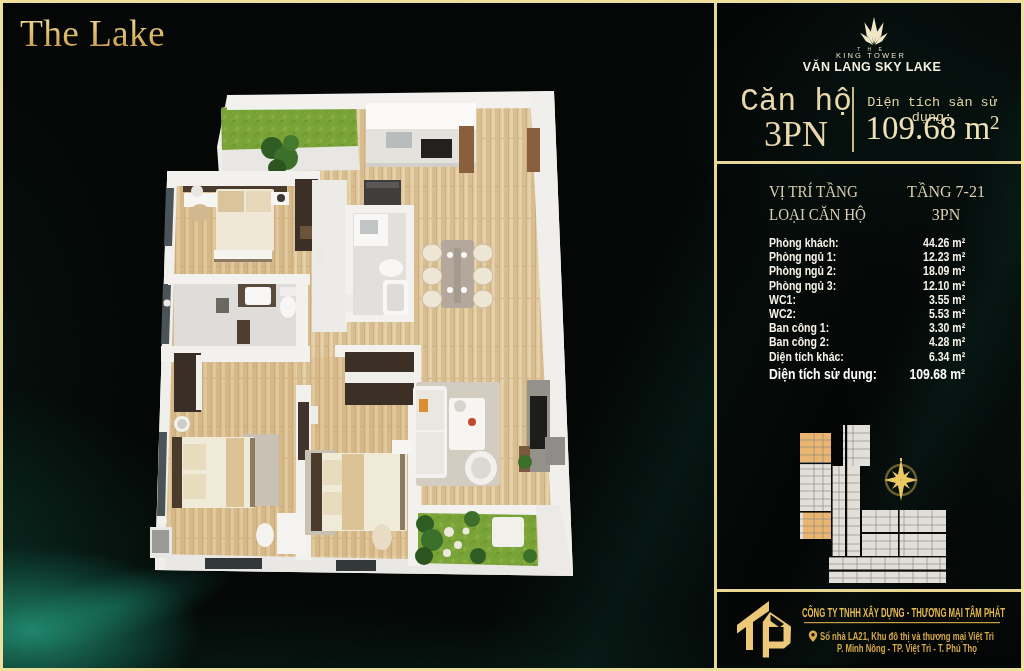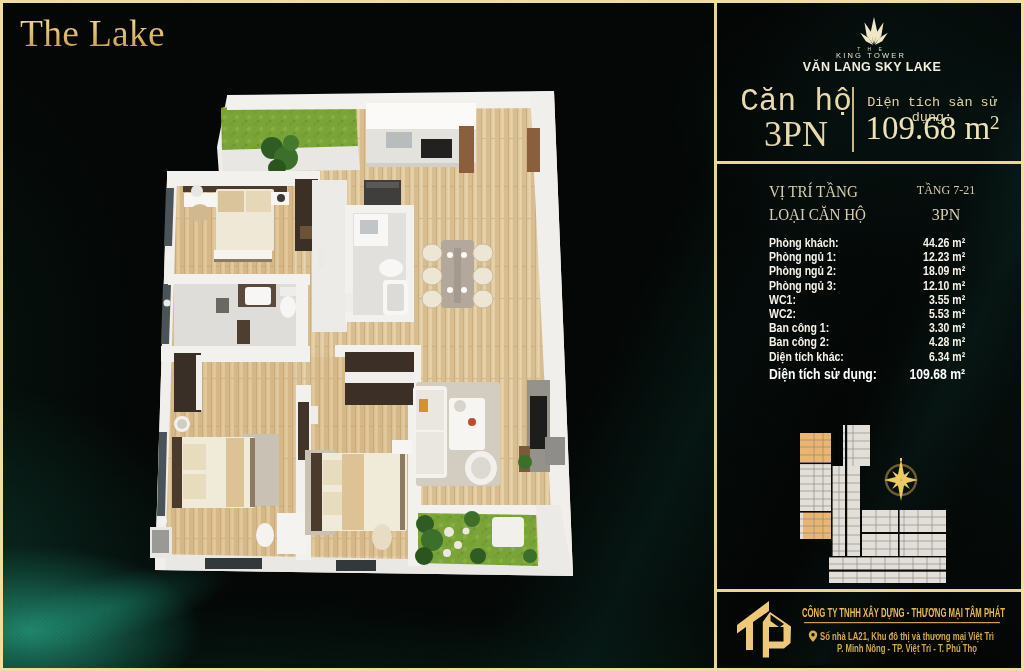--- a/index.html
+++ b/index.html
@@ -306,21 +306,21 @@
 
   <div class="abs" style="left:722px;top:84px;width:148px;text-align:center;font-family:Liberation Mono, monospace;color:#e9d8ac;font-size:31px;">Căn hộ</div>
   <div class="abs" style="left:722px;top:113px;width:148px;text-align:center;font-family:'Liberation Serif',serif;color:#e9d8ac;font-size:36px;">3PN</div>
 
   <div class="abs" style="left:852px;top:87px;width:1.5px;height:65px;background:#c9b887;"></div>
 
   <div class="abs" style="left:857px;top:95px;width:150px;text-align:center;font-family:Liberation Mono, monospace;color:#e3d2a6;font-size:13.5px;">Diện tích sàn sử dụng:</div>
   <div class="abs" style="left:855px;top:110px;width:155px;text-align:center;font-family:'Liberation Serif',serif;color:#efe2b8;font-size:33px;">109.68 m<span style="font-size:19px;vertical-align:10px;">2</span></div>
 
   <div class="abs" style="left:769px;top:183px;font-family:'Liberation Serif',serif;color:#d9cdb0;font-size:16px;transform:scaleX(.94);transform-origin:left;">VỊ TRÍ TẦNG</div>
-  <div class="abs" style="left:900px;top:183px;width:92px;text-align:center;font-family:'Liberation Serif',serif;color:#d9cdb0;font-size:12px;">TẦNG 7-21</div>
+  <div class="abs" style="left:900px;top:183px;width:92px;text-align:center;font-family:'Liberation Serif',serif;color:#d9cdb0;font-size:16px;">TẦNG 7-21</div>
   <div class="abs" style="left:769px;top:206px;font-family:'Liberation Serif',serif;color:#d9cdb0;font-size:16px;transform:scaleX(.94);transform-origin:left;">LOẠI CĂN HỘ</div>
   <div class="abs" style="left:900px;top:206px;width:92px;text-align:center;font-family:'Liberation Serif',serif;color:#d9cdb0;font-size:16px;">3PN</div>
 
   <div class="abs" id="rows" style="left:769px;top:236px;width:233px;color:#f7f3e8;font-size:12.5px;font-weight:bold;line-height:14.2px;transform:scaleX(.842);transform-origin:left;">
     <div style="display:flex;justify-content:space-between">
         <span>Phòng khách:</span>
         <span>44.26 m²</span>
       </div>
     <div style="display:flex;justify-content:space-between">
         <span>Phòng ngủ 1:</span>

